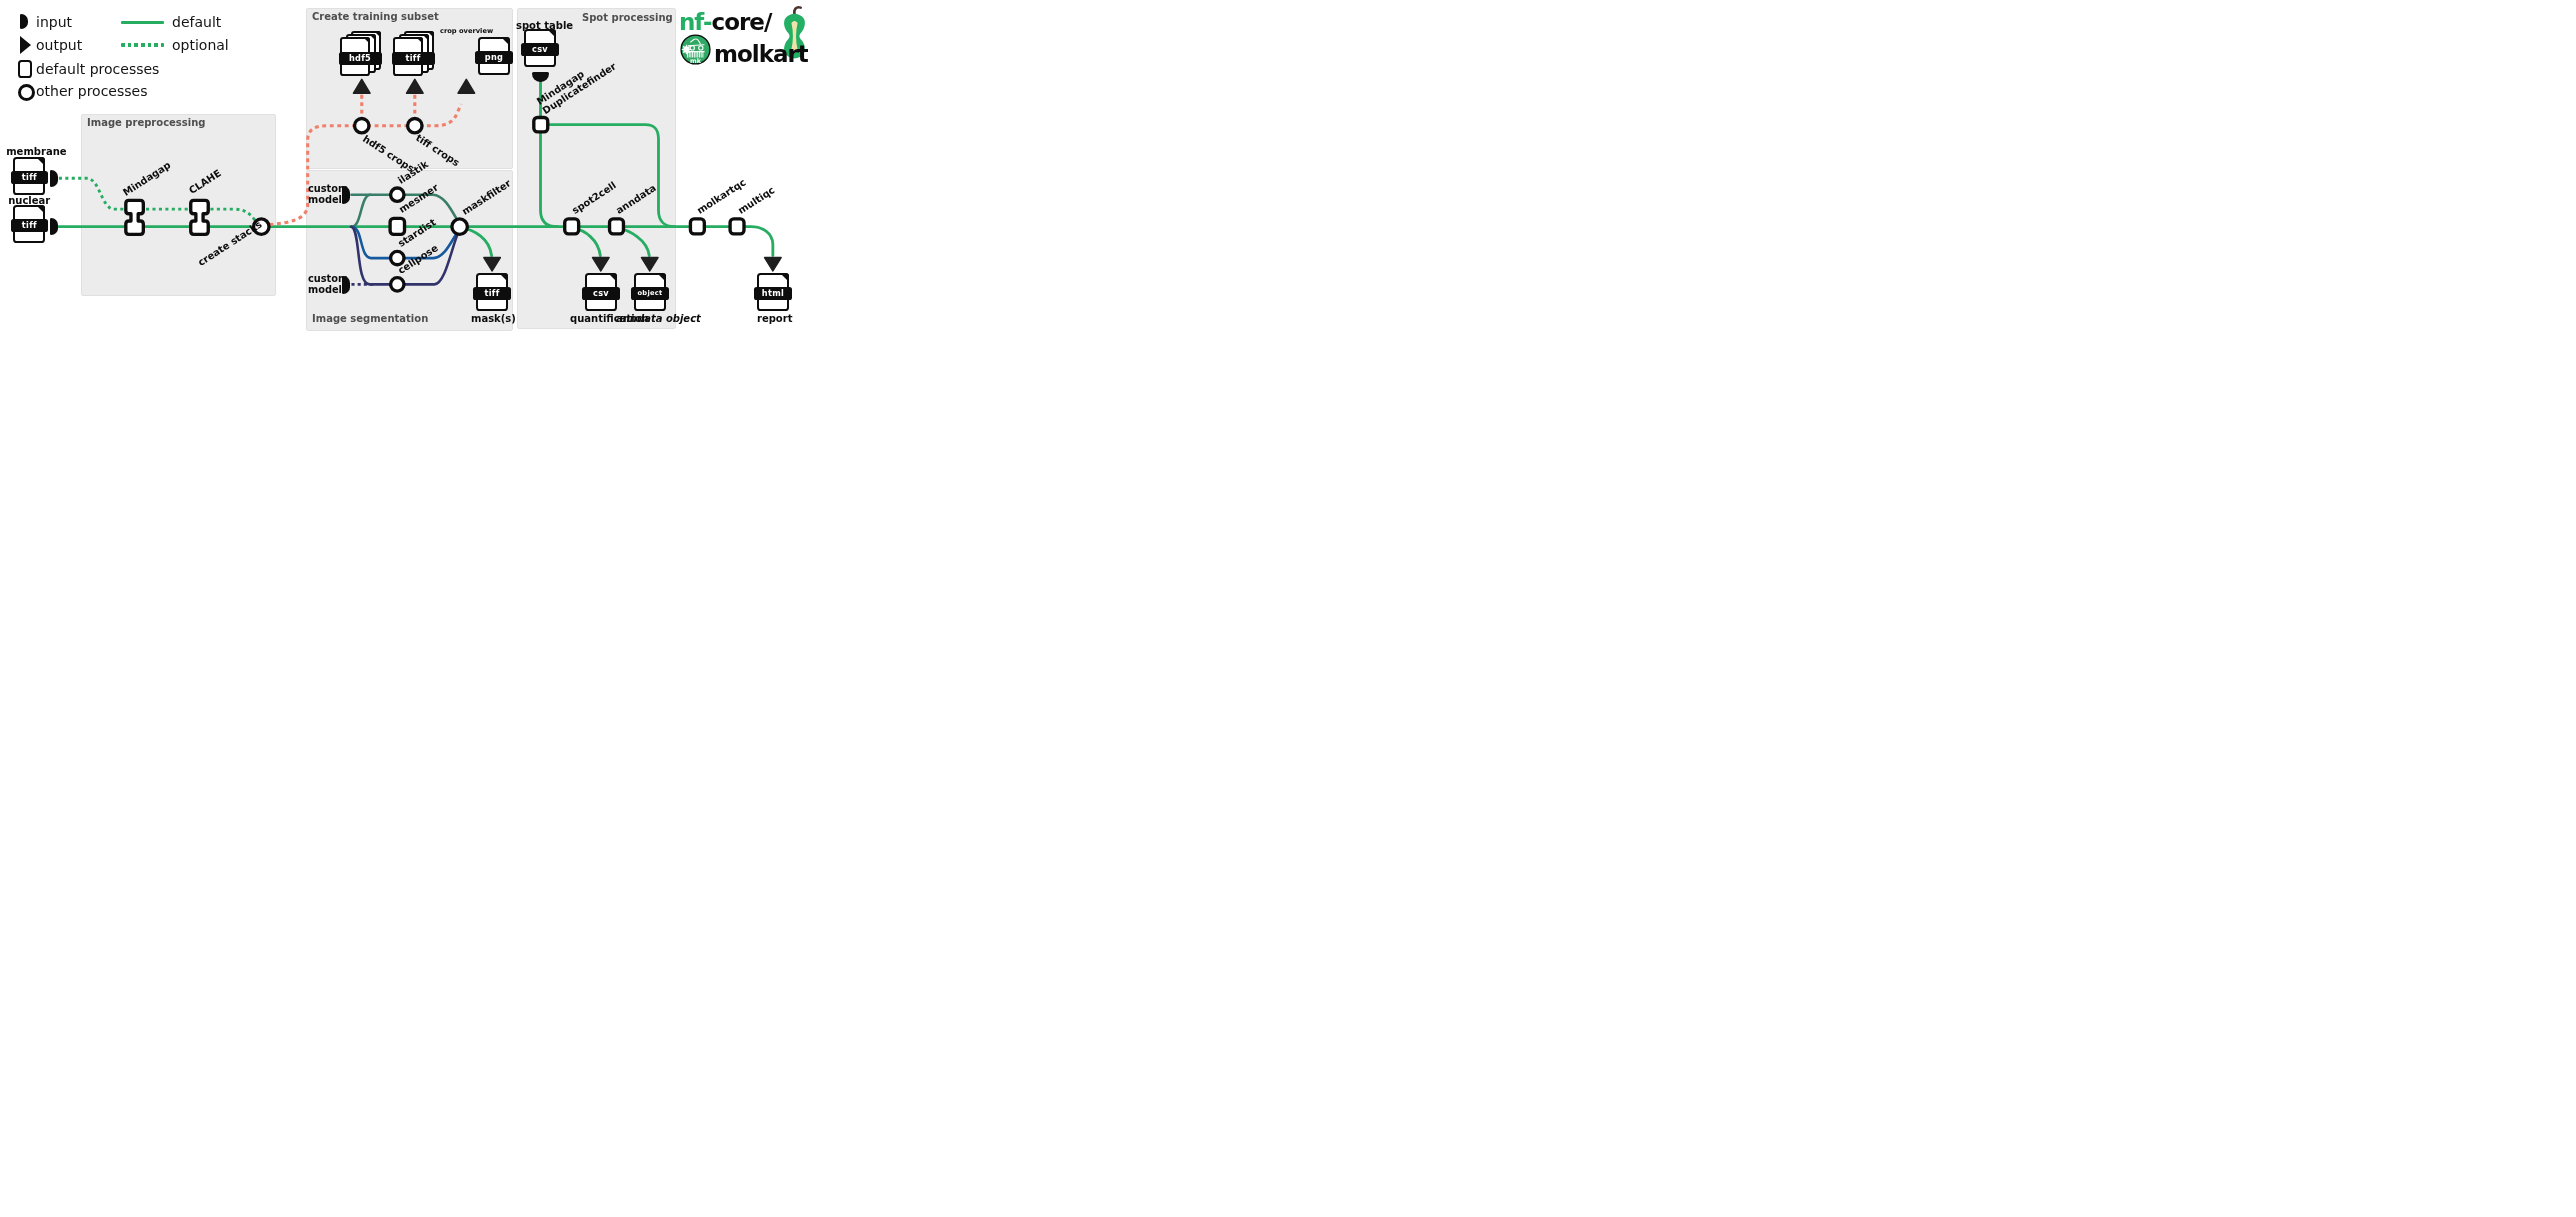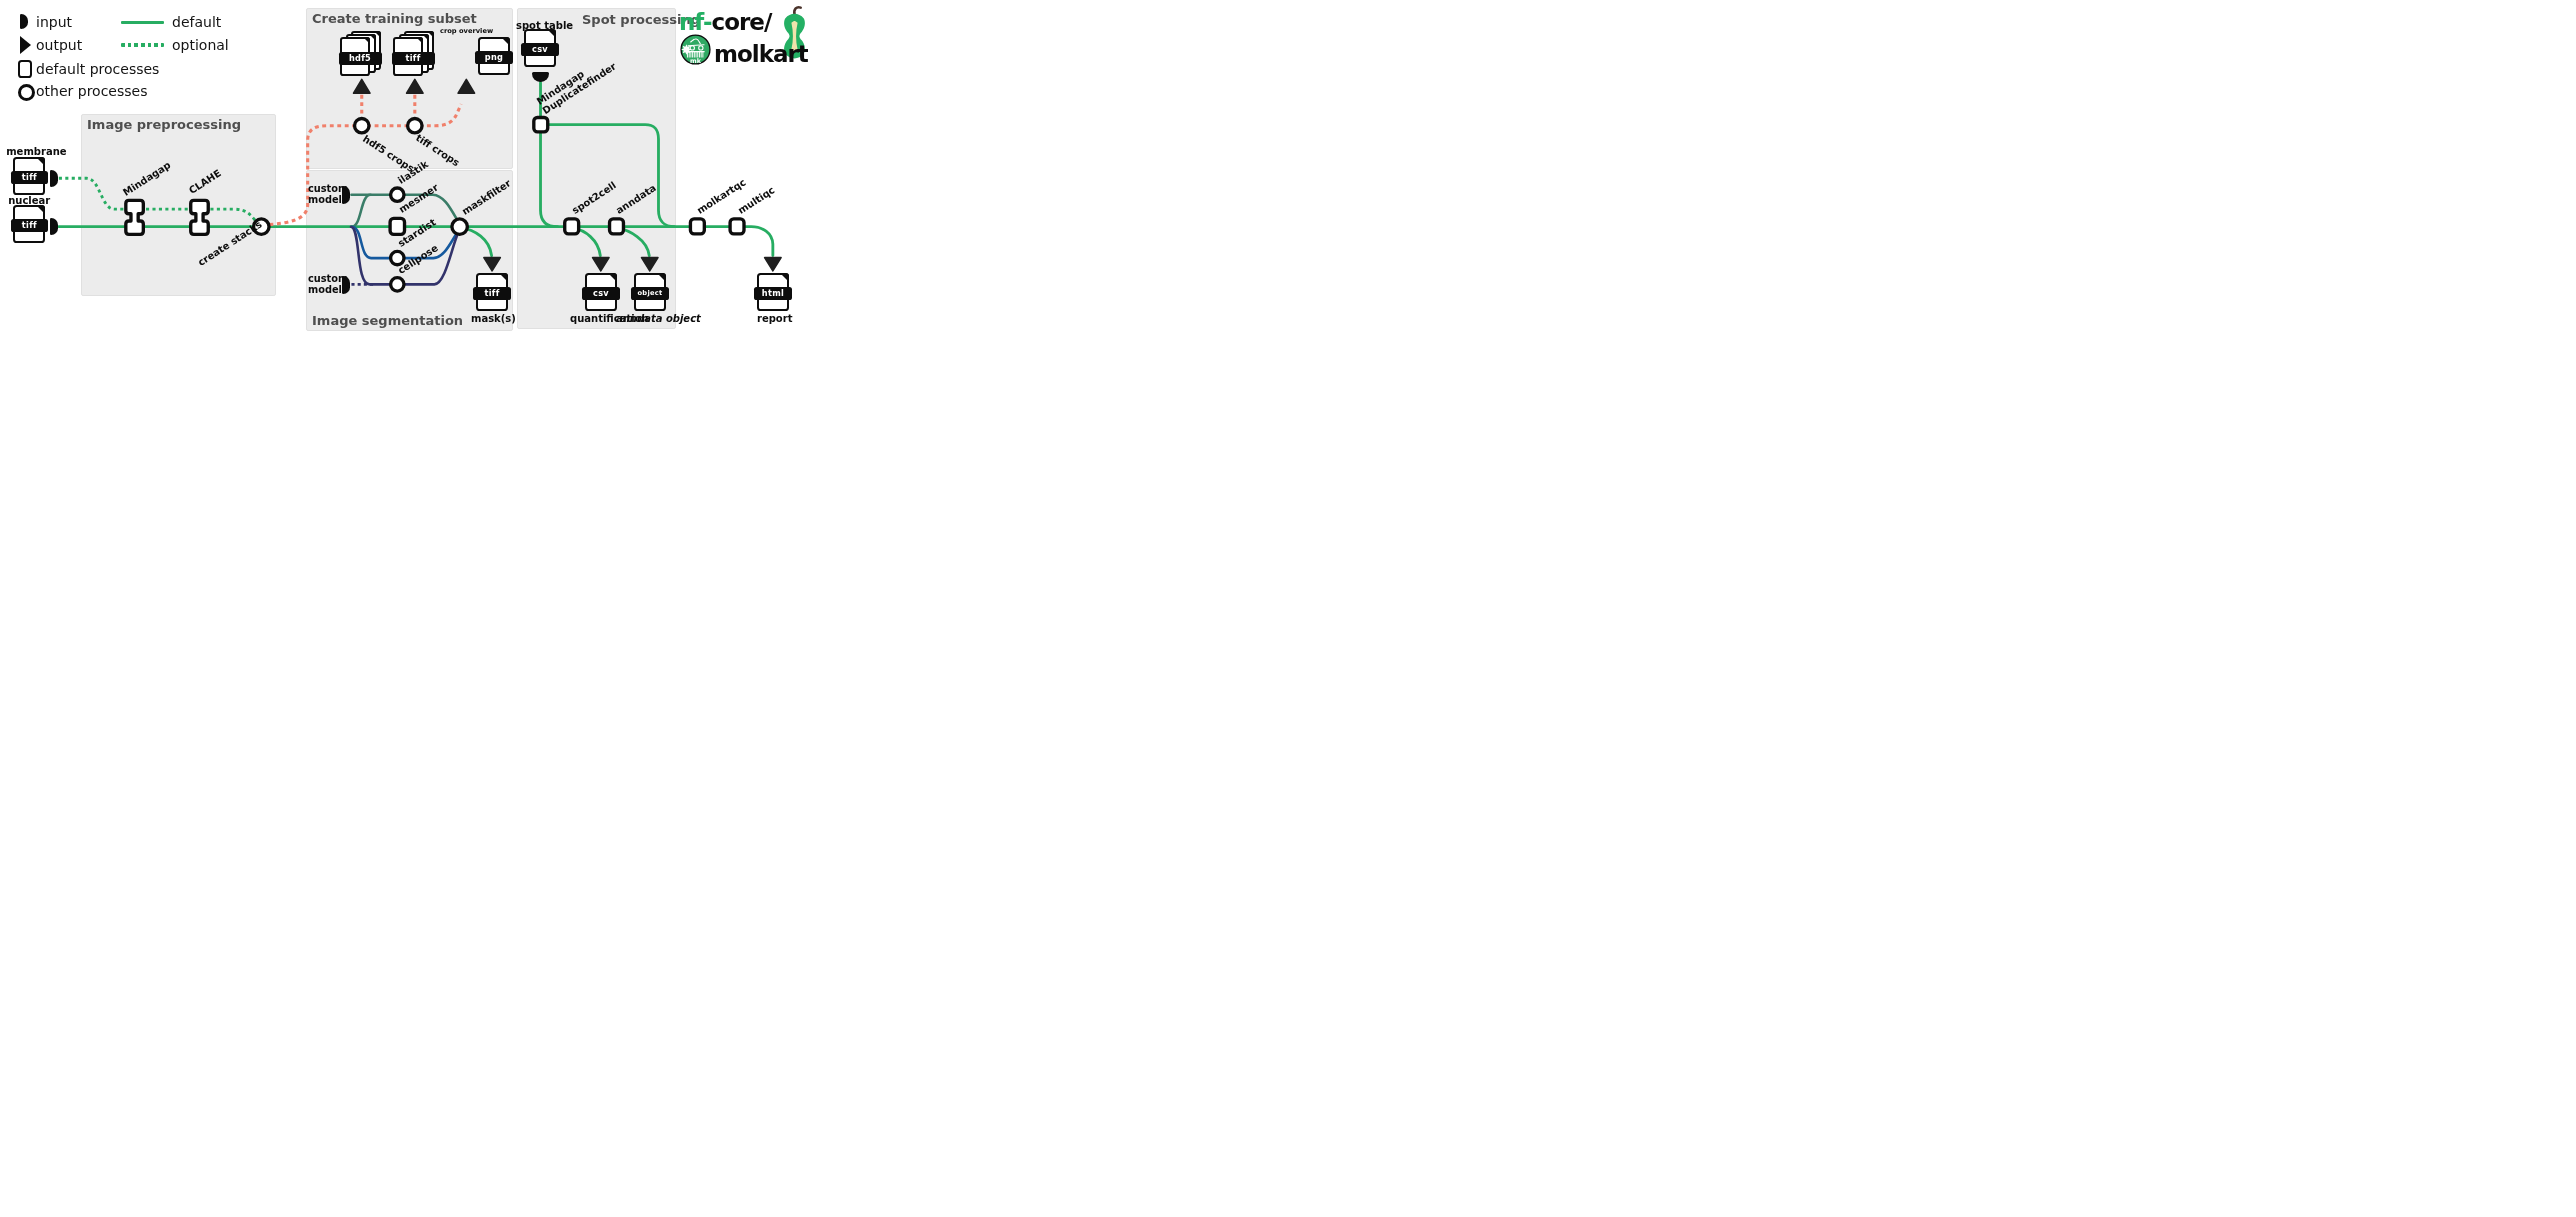--- a/index.html
+++ b/index.html
@@ -1,20 +1,20 @@
 <!DOCTYPE html>
 <html style="font-size:8.2px"><head>
 <meta charset="utf-8">
 <style>
   html,body{margin:0;padding:0;background:#fff;}
   #canvas{position:relative;width:808px;height:340px;background:#ffffff;overflow:hidden;
           font-family:"DejaVu Sans",sans-serif;color:#0d0d0d;}
   
   .gbox{position:absolute;background:#ececec;border:1px solid #e0e0e0;border-radius:2.1px;z-index:1;}
-  .gbox-title{position:absolute;font-size:13px;font-weight:bold;color:#4f4f4f;z-index:2;white-space:nowrap;}
+  .gbox-title{position:absolute;font-size:10px;font-weight:bold;color:#4f4f4f;z-index:2;white-space:nowrap;}
   
   #wires{position:absolute;left:0;top:0;z-index:3;}
   .ln{fill:none;stroke-linecap:round;}
   .gn{stroke:#27ad62;stroke-width:5.5;}
   .dashg{stroke-dasharray:6 6.5;stroke-linecap:butt;}
   .sal{stroke:#f0806b;stroke-width:6;stroke-dasharray:7.5 7;stroke-linecap:butt;}
   .teal{stroke:#3a7d68;stroke-width:5;}
   .blue{stroke:#15599e;stroke-width:5;}
   .navy{stroke:#32336b;stroke-width:5;}
   .dashn{stroke-dasharray:6 6;stroke-linecap:butt;}

